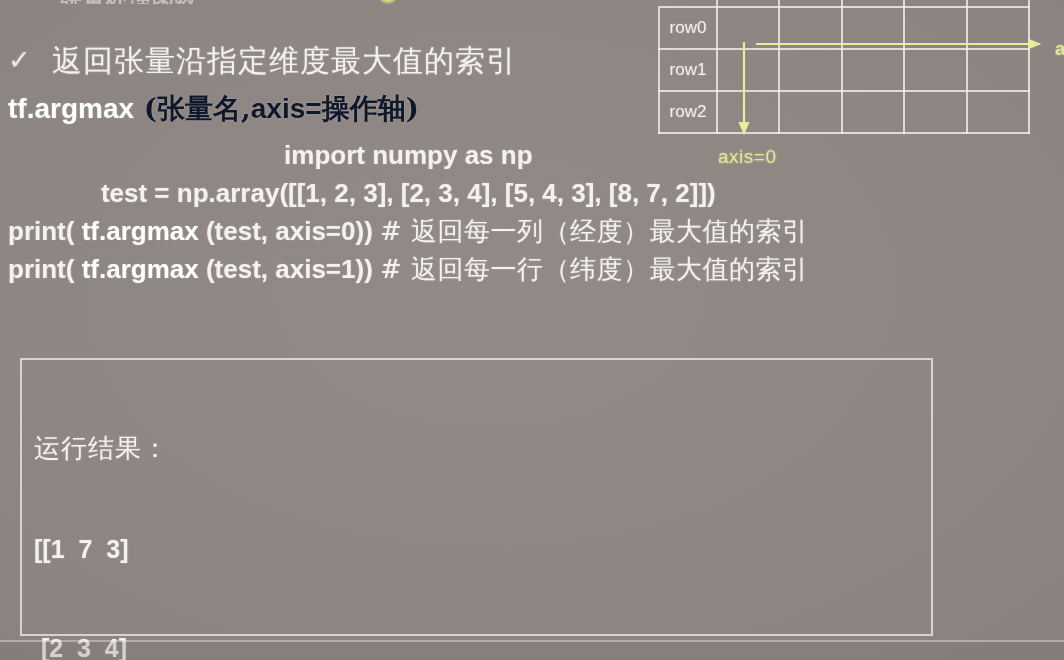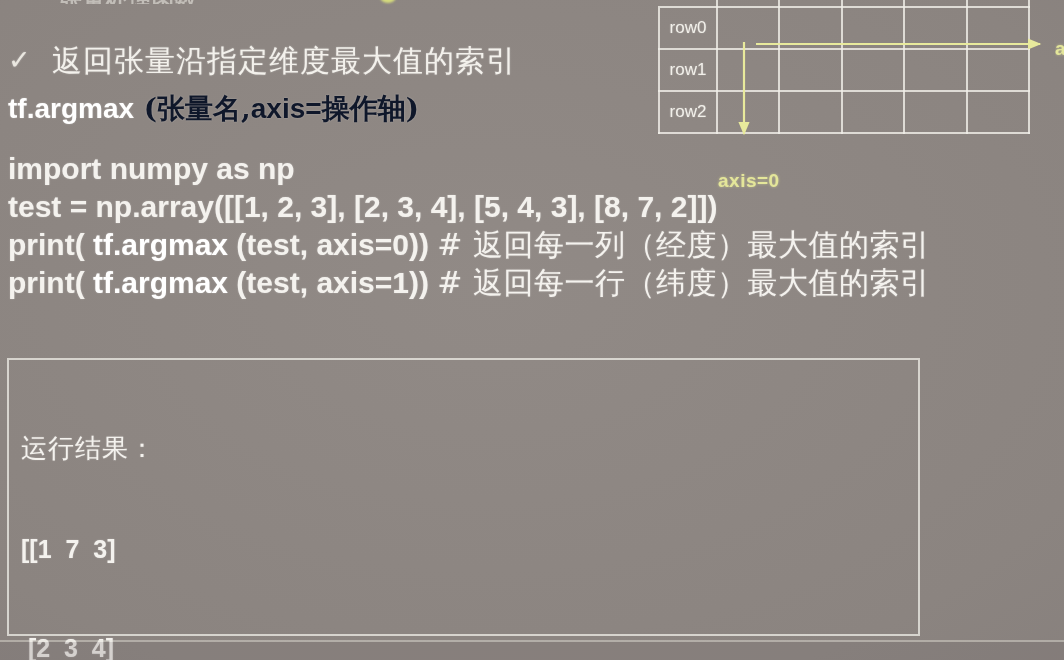--- a/index.html
+++ b/index.html
@@ -88,39 +88,40 @@
     text-shadow: 0 0 2px rgba(255,255,255,.3);
   }
   .kw { color: #ffffff; }
   .sig-rest { color: #0f172a; font-family: "DejaVu Serif","Liberation Serif",serif; }
   .sig-rest b { font-family: "Liberation Sans", sans-serif; margin-top: 47px; }
 
   
   .code {
     position: absolute;
     left: 8px;
-    top: 150px;
-    font-size: 30px;
+    top: 136px;
+    font-size: 26px;
     font-weight: bold;
     line-height: 38px;
     color: #f4f2ee;
     white-space: nowrap;
     text-shadow: 0 0 2px rgba(255,255,255,.3);
+    text-align: center;
   }
   .code .ln { display: block; }
   .cmt {
     font-family: "DejaVu Serif", "Liberation Serif", serif;
     font-weight: normal;
     letter-spacing: .5px;
   }
 
   
   .result-box {
     position: absolute;
-    left: 7px;
+    left: 20px;
     top: 358px;
     width: 913px;
     height: 278px;
     border: 2px solid rgba(236,234,228,0.78);
     box-sizing: border-box;
   }
   .result-inner {
     position: absolute;
     left: 12px;
     top: 6px;
@@ -173,25 +174,24 @@
     position: absolute;
     left: 0; top: 0;
     width: 1064px; height: 660px;
     pointer-events: none;
   }
   .axis0-label {
     position: absolute;
     left: 718px;
     top: 146px;
     font-size: 19px;
-    font-weight: bold;
+    font-weight: normal;
     color: #e4e69a;
     text-shadow: 0 0 3px rgba(226,230,150,.6);
     letter-spacing: .5px;
-    margin-top: 24px;
   }
   .axis1-label {
     position: absolute;
     left: 1055px;
     top: 38px;
     font-size: 19px;
     font-weight: bold;
     color: #e4e69a;
     text-shadow: 0 0 3px rgba(226,230,150,.6);
     white-space: nowrap;

